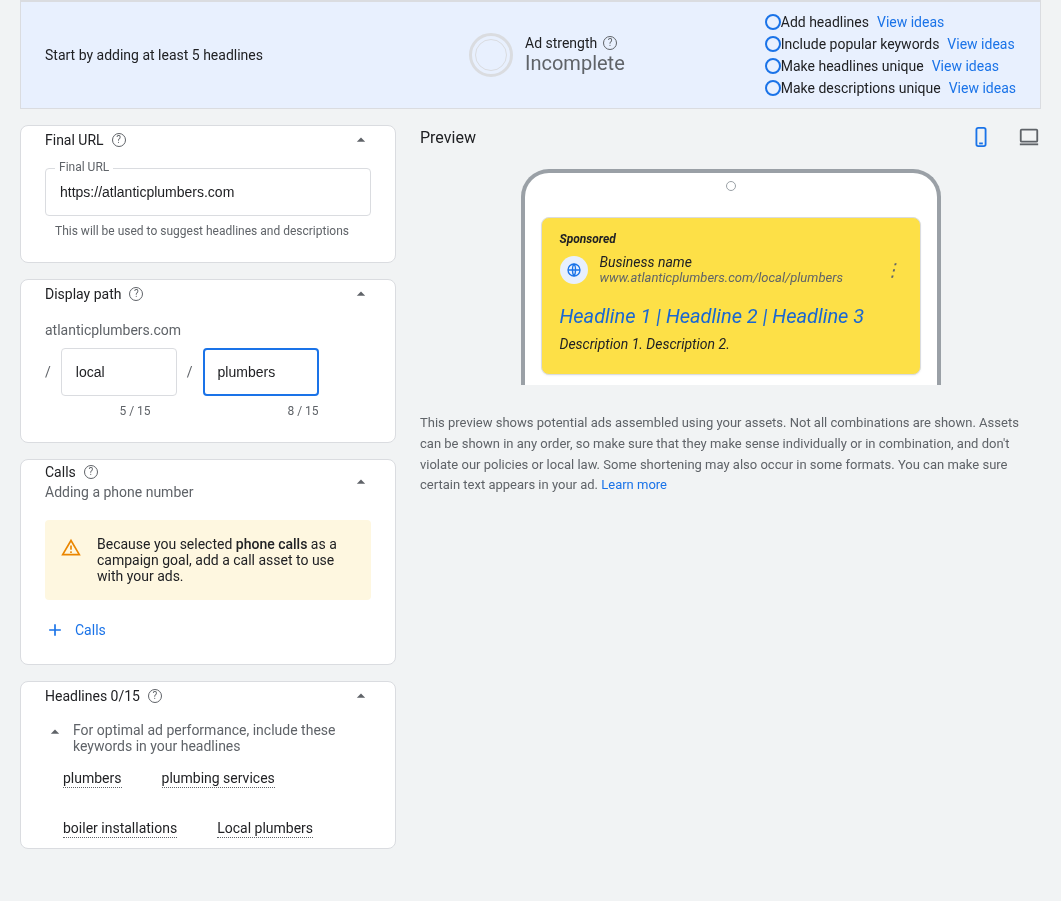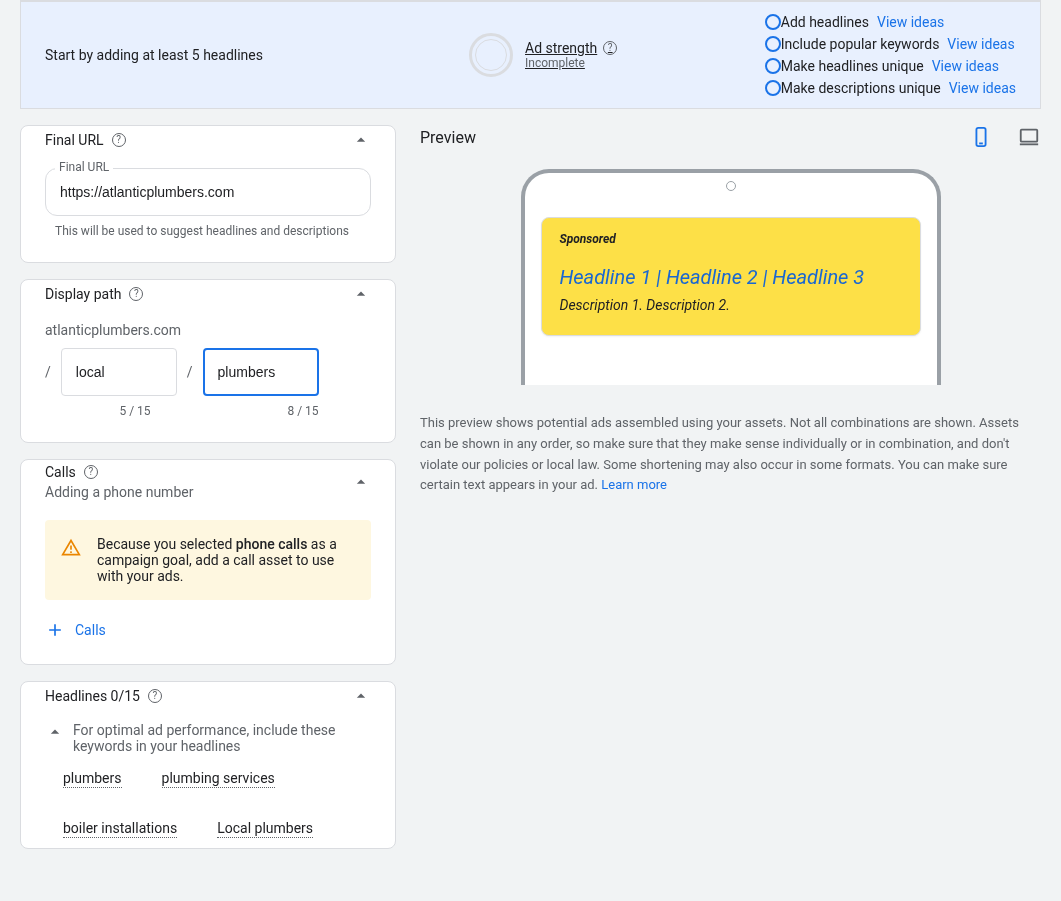--- a/index.html
+++ b/index.html
@@ -31,30 +31,30 @@
     border-top-width:2px;
     background:var(--bg-hdr);
     display:flex;
     align-items:center;
     padding:0 24px;
     gap:24px;
     margin:0 20px;
   }
   .banner .intro{flex:0 0 400px}
   .banner .strength{
-    display:flex;align-items:center;gap:12px;flex:0 0 auto;text-decoration:underline;
+    display:flex;align-items:center;gap:12px;flex:0 0 auto;
   }
   .donut{
     width:44px;height:44px;border-radius:50%;
     border:3px solid #dadce0;
     position:relative;
   }
   .donut::after{content:"";position:absolute;inset:3px;border-radius:50%;border:1px solid #dadce0}
   .strength .t1{font-size:14px;color:var(--text);display:flex;align-items:center;gap:6px}
-  .strength .t2{font-size:12px;color:var(--text2)}
+  .strength .t2{font-size:20px;color:var(--text2)}
   .hints{margin-left:auto;display:flex;flex-direction:column;gap:6px;font-size:14px}
   .hint{display:flex;gap:0}
   .hint .bullet{
     width:16px;height:16px;border:2px solid var(--blue);border-radius:50%;
     flex:0 0 auto;
   }
   .hint .label{color:var(--text)}
   .hint a{color:var(--blue);text-decoration:none;margin-left:8px;cursor:pointer}
 
   
@@ -83,21 +83,21 @@
     display:inline-flex;align-items:center;justify-content:center;
     font-size:10px;color:var(--text2);line-height:1}
 
   
   .field{position:relative;margin-top:18px}
   .field label{
     position:absolute;top:-8px;left:10px;background:var(--card);
     padding:0 4px;font-size:12px;color:var(--text2);
   }
   .field input{
-    width:100%;height:48px;border:1px solid var(--border);border-radius:12px;
+    width:100%;height:48px;border:1px solid var(--border);border-radius:4px;
     padding:0 14px;font-size:14px;color:var(--text);outline:none;
   }
   .helper{font-size:12px;color:var(--text2);margin-top:8px;margin-left:10px}
 
   
   .dp-domain{font-size:14px;color:var(--text2);margin:18px 0 10px 0}
   .dp-row{display:flex;align-items:center;gap:10px}
   .dp-row .slash{color:var(--text2)}
   .dp-row input{
     height:48px;border:1px solid var(--border);border-radius:4px;
@@ -329,20 +329,33 @@
               <line x1="2" y1="20" x2="22" y2="20"></line>
             </svg>
         </span>
       </div>
     </div>
 
     <div class="phone">
       <div class="notch"></div>
       <div class="adcard">
         <div class="sponsored">Sponsored</div>
+        <div class="adrow">
+          <span class="globe">
+            <svg viewBox="0 0 24 24">
+                <circle cx="12" cy="12" r="9" fill="none" stroke="currentColor" stroke-width="2"></circle>
+                <path d="M3 12h18M12 3c3 3 3 15 0 18M12 3c-3 3-3 15 0 18" fill="none" stroke="currentColor" stroke-width="2"></path>
+              </svg>
+          </span>
+          <div class="biz">
+            <div class="n">Business name</div>
+            <div class="u">www.atlanticplumbers.com/local/plumbers</div>
+          </div>
+          <span class="more">⋮</span>
+        </div>
         <div class="headline">Headline 1 | Headline 2 | Headline 3</div>
         <div class="desc">Description 1. Description 2.</div>
       </div>
     </div>
 
     <div class="disclaimer">
       <span>This preview shows potential ads assembled using your assets. Not all combinations are shown. Assets can be shown in any order, so make sure that they make sense individually or in combination, and don't violate our policies or local law. Some shortening may also occur in some formats. You can make sure certain text appears in your ad. </span><a>Learn more</a>
     </div>
   </div>
 </div>

